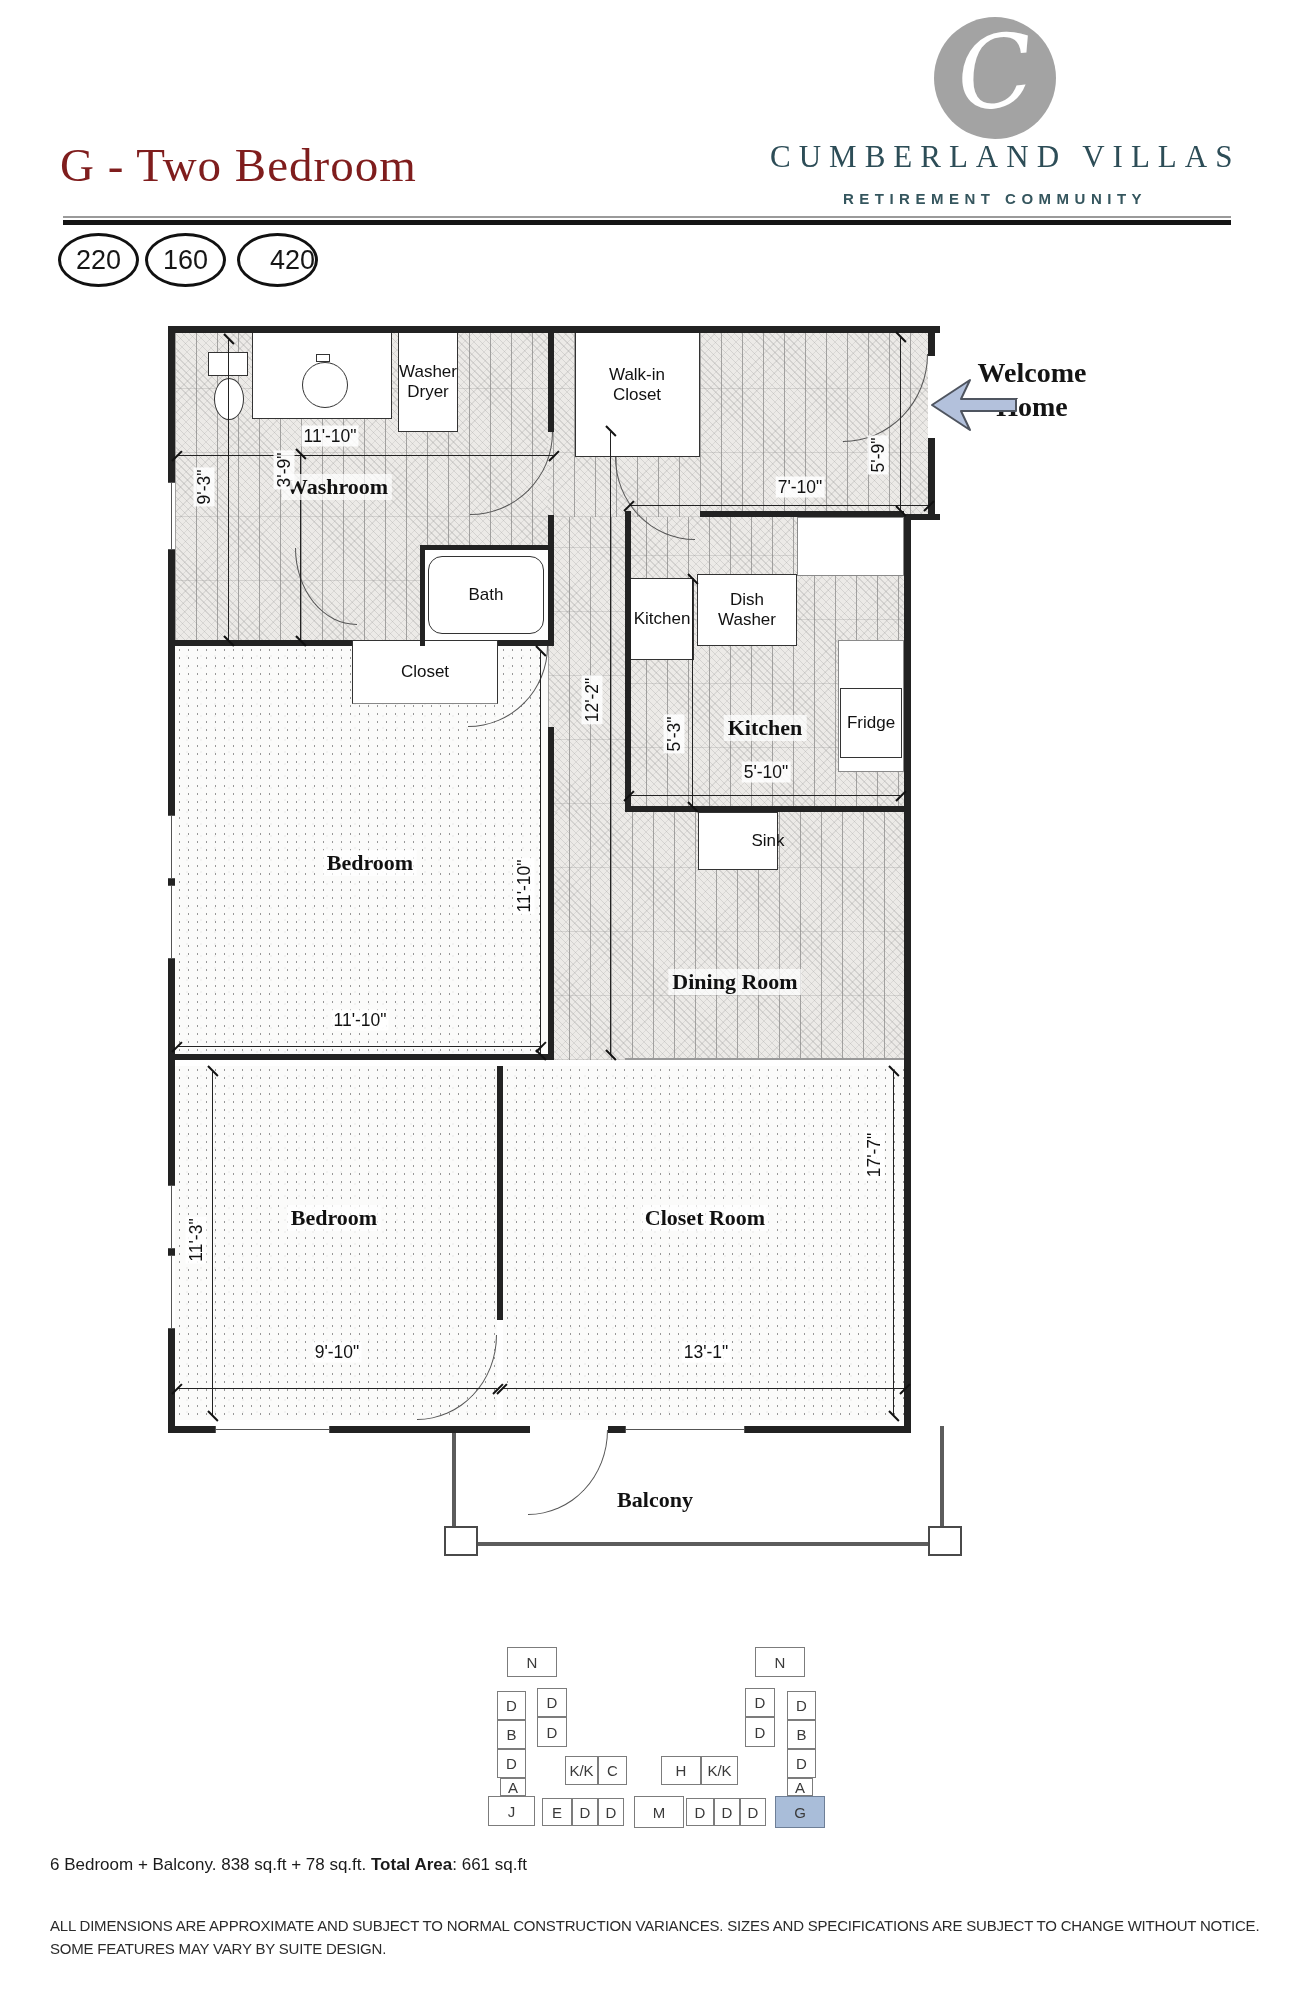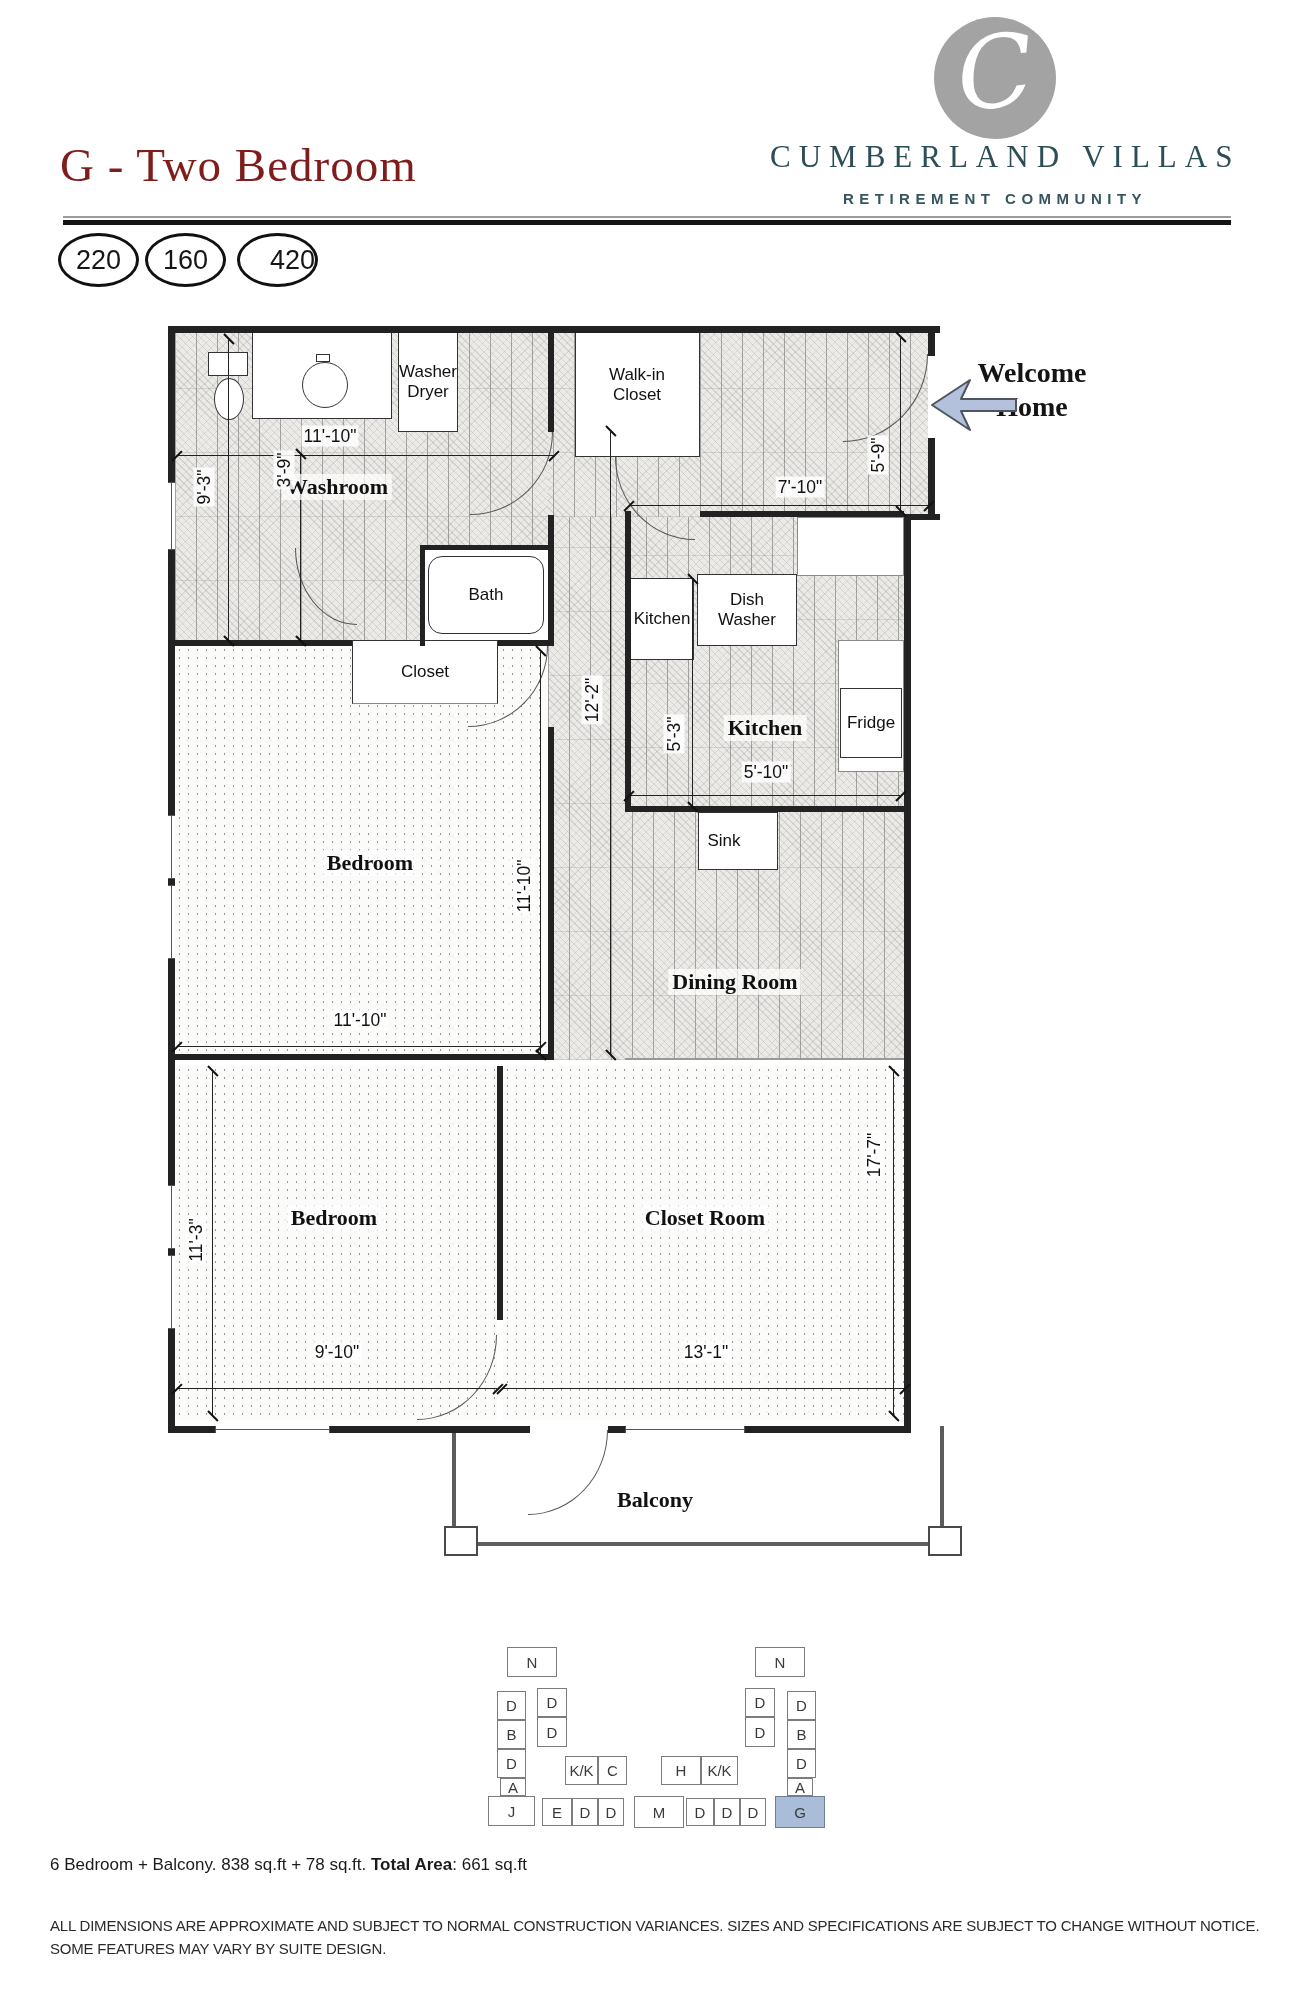--- a/index.html
+++ b/index.html
@@ -200,21 +200,21 @@
     <span>Washer</span><br>
     <span>Dryer</span></div>
   <div class="flabel" style="left:486px;top:595px;">Bath</div>
   <div class="flabel" style="left:425px;top:672px;">Closet</div>
   <div class="flabel" style="left:662px;top:619px;">Kitchen</div>
   <div class="flabel" style="left:747px;top:610px;">
     <span>Dish</span><br>
     <span>Washer</span></div>
   <div class="rlabel" style="left:765px;top:728px;">Kitchen</div>
   <div class="flabel" style="left:871px;top:723px;">Fridge</div>
-  <div class="flabel" style="left:724px;top:841px;">Sink</div>
+  <div class="flabel" style="left:768px;top:841px;">Sink</div>
   <div class="rlabel" style="left:735px;top:982px;">Dining Room</div>
   <div class="rlabel" style="left:370px;top:863px;">Bedroom</div>
   <div class="rlabel" style="left:334px;top:1218px;">Bedroom</div>
   <div class="rlabel" style="left:705px;top:1218px;">Closet Room</div>
   <div class="rlabel" style="left:655px;top:1500px;background:transparent;">Balcony</div>
 
   <div id="welcome-text">
     <span>Welcome</span><br>
     <span>Home</span>
   </div>

